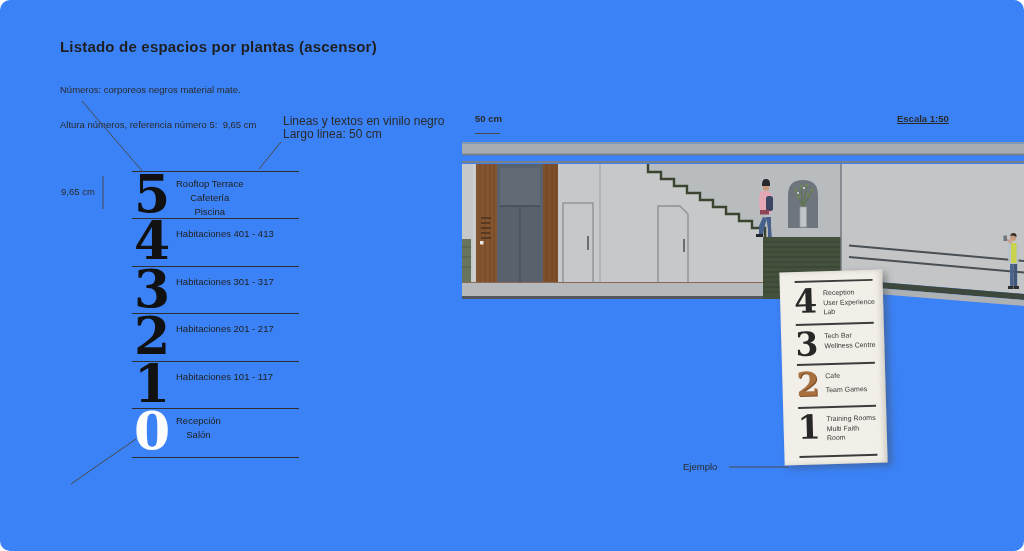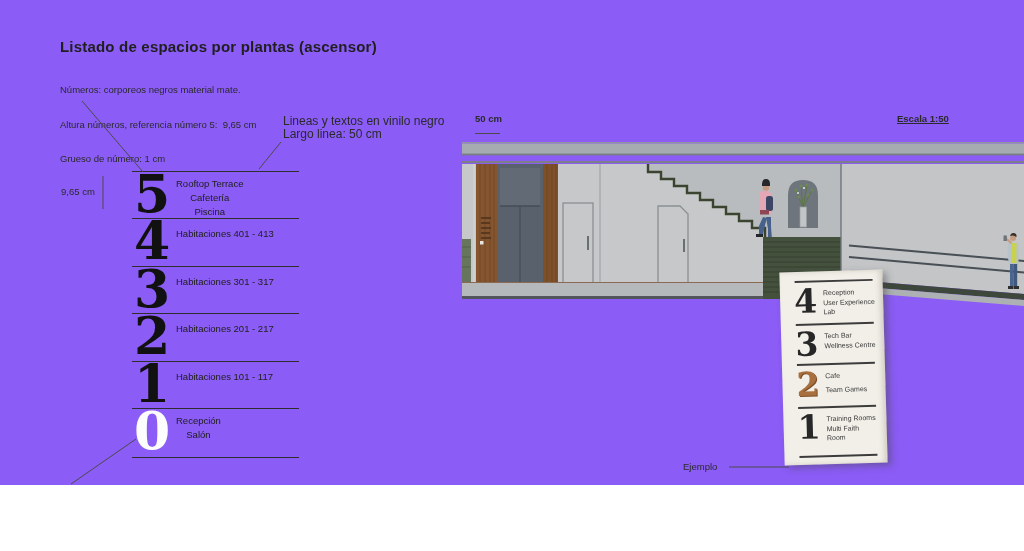--- a/index.html
+++ b/index.html
@@ -1,20 +1,21 @@
 <!DOCTYPE html>
 <html><head>
 <meta charset="utf-8">
 <style>
   html,body{margin:0;padding:0;}
   .page{
-    position:relative; width:1024px; height:485px; overflow:hidden;
-    background:#8b5cf6;
+    position:relative; width:1024px; height:551px; overflow:hidden;
+    background:#3b82f6;
     font-family:"Liberation Sans", sans-serif;
     color:#232323;
+    border-radius:10px;
   }
   .abs{position:absolute;}
   
   .title{left:60px; top:38px; font-size:15px; font-weight:700; letter-spacing:.2px; color:#1f1f1f;}
   .notes{left:60px; top:61px; font-size:9.5px; line-height:11.5px; color:#2a2a2a; white-space:pre;}
   .vinyl-note{left:283px; top:115px; font-size:12px; line-height:12.5px; color:#2a2a2a;}
   .height-ref{left:61px; top:186px; font-size:9.5px; color:#2a2a2a;}
   .bottom-note{left:60px; top:486px; font-size:9.5px; color:#2a2a2a;}
   .ejemplo{left:683px; top:461px; font-size:9.5px; color:#2a2a2a;}
   .scalebar-label{left:475px; top:113px; font-size:9.5px; font-weight:700; color:#2a2a2a;}
@@ -56,21 +57,20 @@
 </head>
 <body>
 
 <div class="page">
 
   <div class="abs title">Listado de espacios por plantas (ascensor)</div>
 
   <div class="abs notes">
     <div>Números: corporeos negros material mate.</div>
     <div>Altura números, referencia número 5:  9,65 cm</div>
-    <div>Grueso de número: 1 cm</div>
   </div>
 
   <div class="abs vinyl-note">
     <div>Lineas y textos en vinilo negro</div>
     <div>Largo linea: 50 cm</div>
   </div>
 
   <div class="abs height-ref">9,65 cm</div>
 
 

